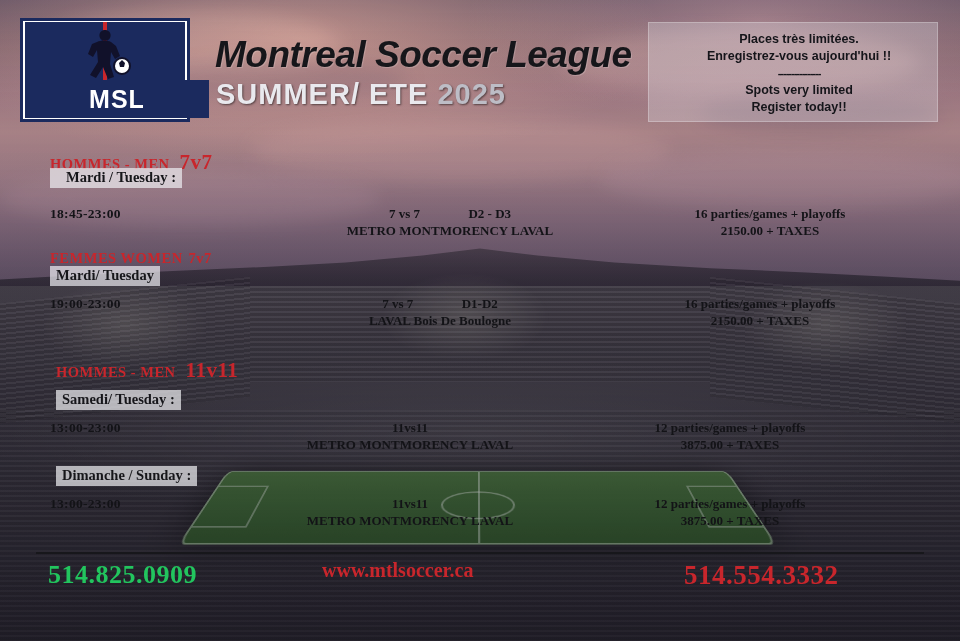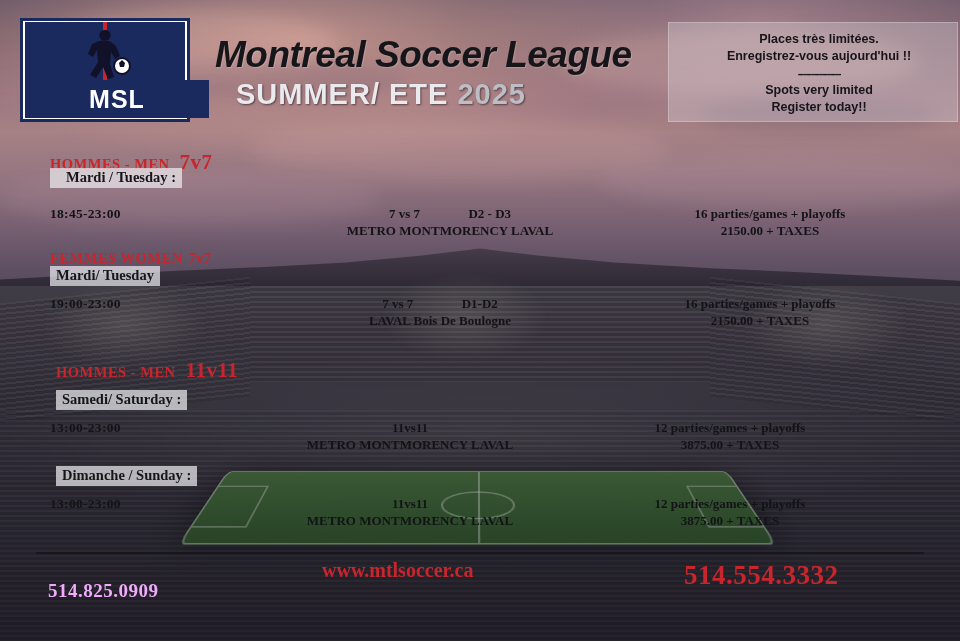--- a/index.html
+++ b/index.html
@@ -135,35 +135,33 @@
     font-size: 37px; letter-spacing: -0.5px;
     color: #16161a;
     text-shadow: 1px 1px 0 rgba(255,255,255,0.18);
   }
   .title-sub {
     position: absolute; left: 216px; top: 78px;
     font-family: "Liberation Sans", sans-serif;
     font-weight: bold; font-size: 29px; letter-spacing: 1px;
     color: #e9e9ee;
     text-shadow: 1px 1px 2px rgba(0,0,0,0.5);
-    margin-left: 20px;
   }
   .title-sub .year { color: #bdbdc6; }
 
   
   .notice {
     position: absolute; left: 648px; top: 22px; width: 290px; height: 100px;
     background: rgba(225,226,232,0.30);
     border: 1px solid rgba(255,255,255,0.25);
     padding: 8px 6px 0 18px;
     text-align: center;
     font-family: "Liberation Sans", sans-serif;
     font-weight: bold; font-size: 12.5px; line-height: 17px;
     color: #15151a;
-    margin-left: 20px;
   }
   .notice .dashes { letter-spacing: -1px; font-size: 11px; }
 
   
   .sec-head {
     position: absolute;
     font-family: "Liberation Serif", serif;
     font-weight: bold;
     color: #c8262c;
     font-size: 14.5px;
@@ -206,23 +204,23 @@
   .row .right {
     position: absolute; text-align: center; line-height: 16px;
   }
 
   
   .divider {
     position: absolute; left: 36px; top: 552px; width: 888px; height: 2px;
     background: #17171b;
   }
   .phone-l {
-    position: absolute; left: 48px; top: 580px;
+    position: absolute; left: 48px; top: 560px;
     font-family: "Liberation Serif", serif; font-weight: bold;
-    font-size: 19px; color: #f0abfc; letter-spacing: 0.5px;
+    font-size: 26px; color: #22c55e; letter-spacing: 0.5px;
   }
   .phone-r {
     position: absolute; left: 684px; top: 560px;
     font-family: "Liberation Serif", serif; font-weight: bold;
     font-size: 27px; color: #c8262c; letter-spacing: 0.5px;
   }
   .web {
     position: absolute; left: 322px; top: 559px;
     font-family: "Liberation Serif", serif; font-weight: bold;
     font-size: 20px; color: #c8262c;
@@ -332,21 +330,21 @@
     </span>
     <span class="mid" style="left:290px; top:19px; width:300px;">LAVAL Bois De Boulogne</span>
     <span class="right" style="left:620px; top:2px; width:280px;">16 parties/games + playoffs</span>
     <span class="right" style="left:620px; top:19px; width:280px;">2150.00 + TAXES</span>
   </div>
 
   <div class="sec-head" style="left:56px; top:358px;">
     <span>HOMMES - MEN</span><span class="fmt">11v11</span>
   </div>
 
-  <div class="day-chip" style="left:56px; top:390px;">Samedi/ Saturday  :</div>
+  <div class="day-chip" style="left:56px; top:390px;">Samedi/ Tuesday  :</div>
   <div class="row" style="left:0; top:418px;">
     <span class="time">13:00-23:00</span>
     <span class="mid" style="left:260px; top:2px; width:300px;">11vs11</span>
     <span class="mid" style="left:260px; top:19px; width:300px;">METRO MONTMORENCY LAVAL</span>
     <span class="right" style="left:580px; top:2px; width:300px;">12 parties/games + playoffs</span>
     <span class="right" style="left:580px; top:19px; width:300px;">3875.00 + TAXES</span>
   </div>
 
   <div class="day-chip" style="left:56px; top:466px;">Dimanche / Sunday  :</div>
   <div class="row" style="left:0; top:494px;">

